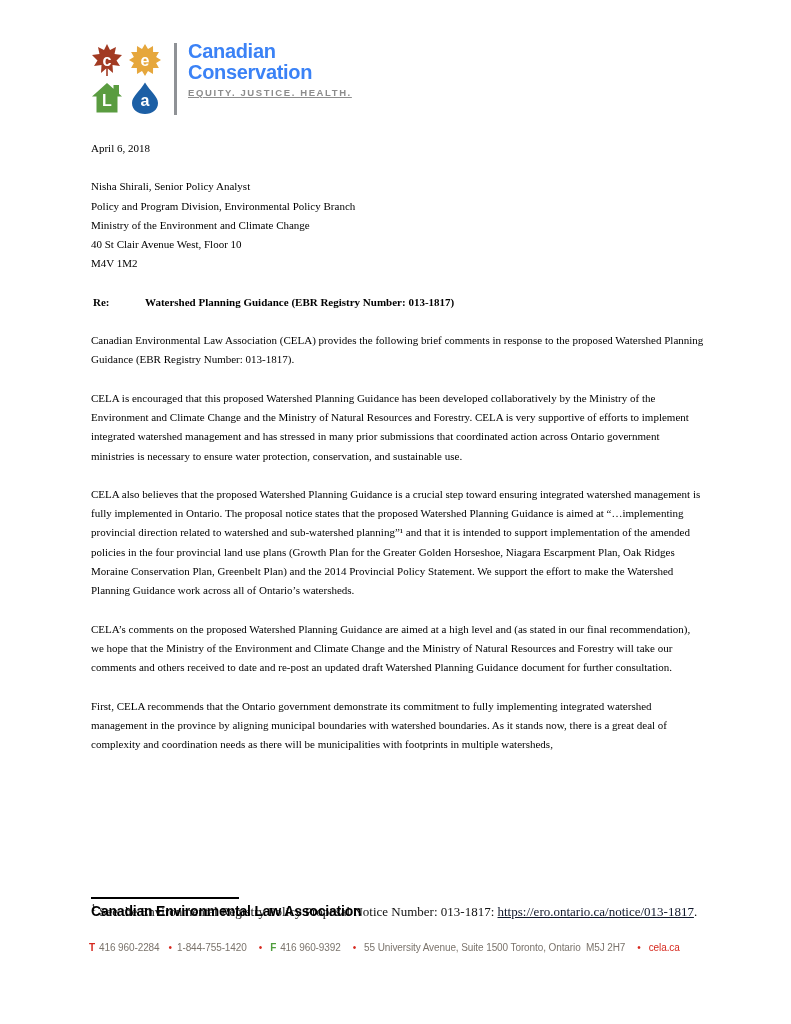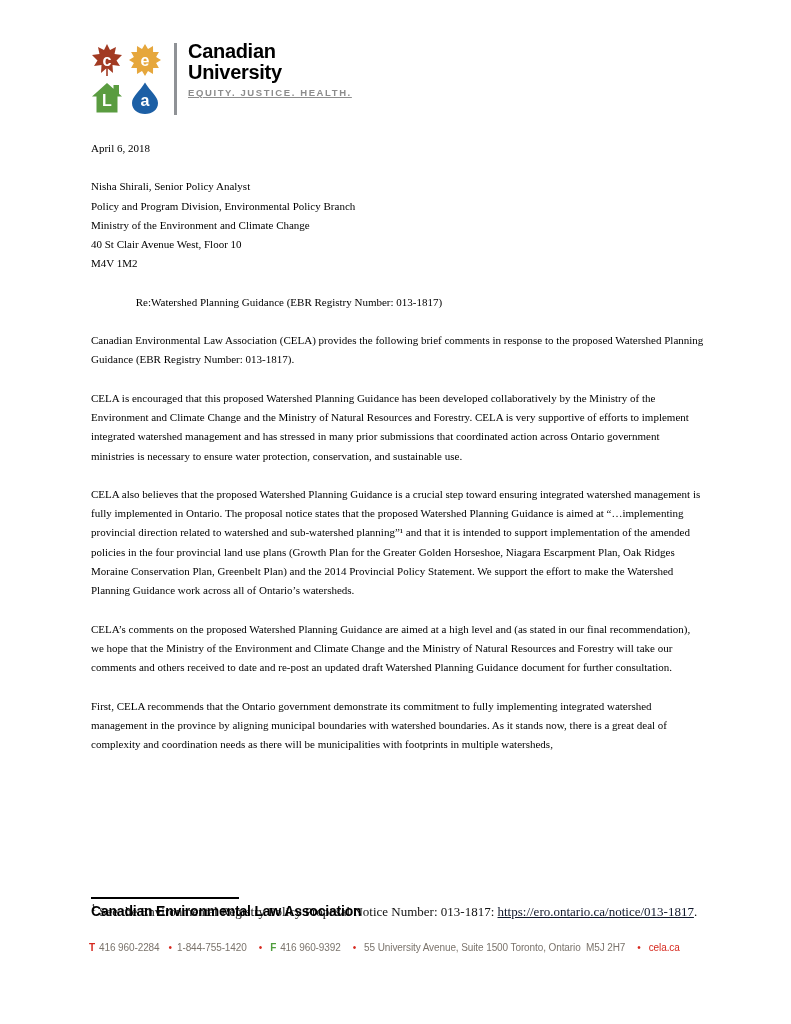--- a/index.html
+++ b/index.html
@@ -5,28 +5,28 @@
   html,body{margin:0;padding:0;}
   body{background:#e8e8e8;font-family:"Liberation Serif",serif;}
   .page{position:relative;width:791px;height:1024px;background:#ffffff;margin:0 auto;overflow:hidden;}
 
   
   .logo{position:absolute;left:90px;top:41px;display:flex;align-items:flex-start;}
   .logo-tiles{display:grid;grid-template-columns:34px 34px;grid-template-rows:34px 34px;gap:4px;margin-top:2px;}
   .tile{width:34px;height:34px;}
   .logo-divider{width:3px;height:72px;background:#8f9296;margin:2px 11px 0 12px;}
   .logo-text{font-family:"Liberation Sans",sans-serif;}
-  .logo-name{color:#000000;font-size:20px;line-height:21px;font-weight:bold;letter-spacing:-0.3px;}
+  .logo-name{color:#3b82f6;font-size:20px;line-height:21px;font-weight:bold;letter-spacing:-0.3px;}
   .logo-tagline{color:#8c8c8c;font-size:9.5px;font-weight:bold;letter-spacing:1.6px;margin-top:4px;font-family:"Liberation Sans",sans-serif;text-decoration:underline;}
 
   
   .content{position:absolute;left:91px;top:139px;width:614px;font-size:11px;line-height:19.3px;color:#000000;}
   .block{margin:0 0 19px 0;}
   .bold{font-weight:bold;}
-  .re-line{margin:0 0 19px 8px;font-weight:normal;display:flex;text-align:right;}
+  .re-line{margin:0 0 19px 2px;font-weight:bold;display:flex;}
   .re-label{width:52px;flex:0 0 52px;}
   sup{font-size:10px;vertical-align:super;line-height:0;}
 
   
   .footnote-block{position:absolute;left:91px;top:897px;width:690px;font-size:13px;line-height:16px;color:#111;}
   .footnote-rule{width:148px;border-top:2px solid #000;margin-bottom:5px;}
   .footnote-link{color:#0f172a;text-decoration:underline;cursor:pointer;}
 
   
   .footer-org{position:absolute;left:91px;top:903px;font-family:"Liberation Sans",sans-serif;font-weight:bold;font-size:14px;letter-spacing:-0.2px;color:#000000;}
@@ -60,21 +60,21 @@
         <text class="tile-letter" x="17" y="25" text-anchor="middle">L</text>
       </svg>
       <svg class="tile" viewBox="0 0 34 34">
         <path fill="#1c5fa5" d="M17 1.5 C22 10 30 15.5 30 22 C30 28.8 24.2 33 17 33 C9.8 33 4 28.8 4 22 C4 15.5 12 10 17 1.5 Z"></path>
         <text class="tile-letter" x="17" y="25" text-anchor="middle">a</text>
       </svg>
     </div>
     <div class="logo-divider"></div>
     <div class="logo-text">
       <div class="logo-name">Canadian</div>
-      <div class="logo-name">University</div>
+      <div class="logo-name">Conservation</div>
       <div class="logo-tagline">EQUITY. JUSTICE. HEALTH.</div>
     </div>
   </div>
 
   <div class="content">
     <div class="block">April 6, 2018</div>
 
     <div class="block">
       <div>Nisha Shirali, Senior Policy Analyst</div>
       <div>Policy and Program Division, Environmental Policy Branch</div>

